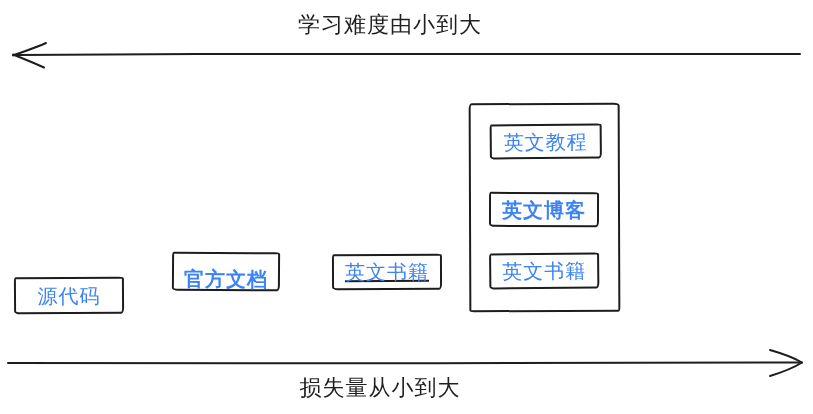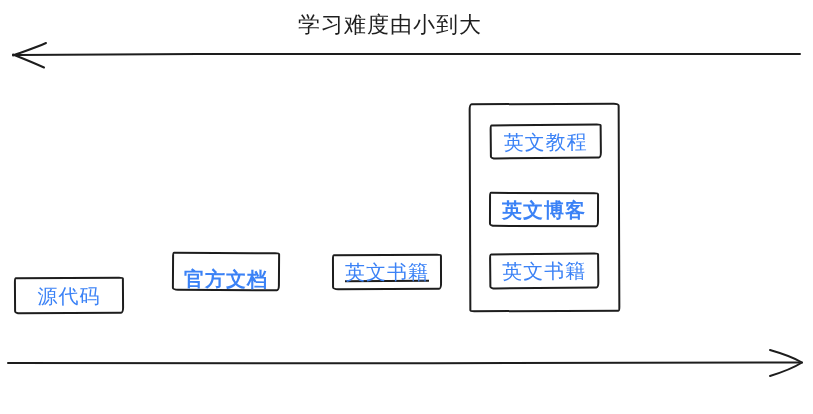--- a/index.html
+++ b/index.html
@@ -127,14 +127,15 @@
     </div>
   </div>
 
 
   <svg class="arrow-svg arrow-bottom" viewBox="0 0 813 36">
     <path class="stroke" d="M 8 17 C 230 15.5, 560 19, 799 16.5"></path>
     <path class="stroke" d="M 770 4 Q 791 10, 802 16.5"></path>
     <path class="stroke" d="M 770 30 Q 791 23.5, 802 16.5"></path>
   </svg>
 
+  <div class="caption caption-bottom">损失量从小到大</div>
 
 </div>
 
 </body></html>

